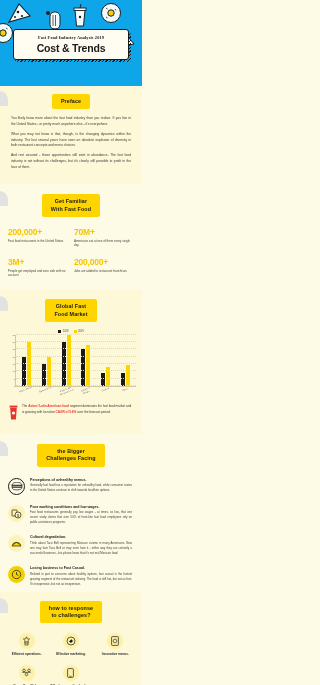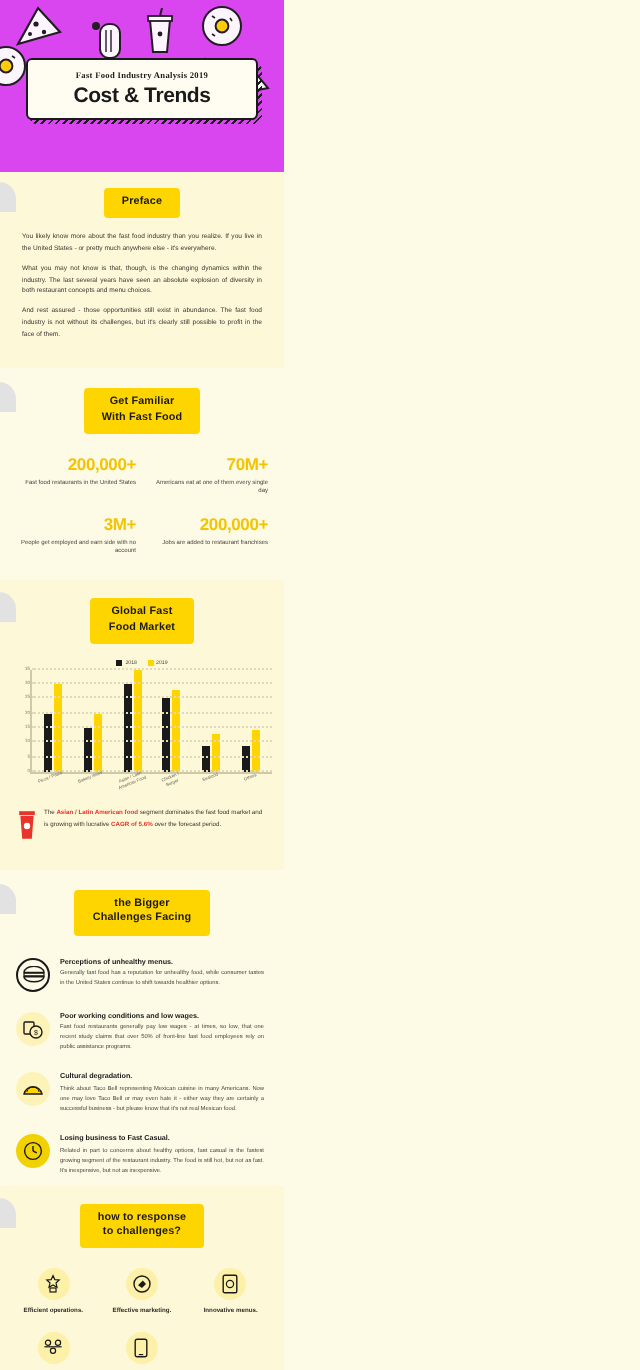--- a/index.html
+++ b/index.html
@@ -6,21 +6,21 @@
   html, body {
     width: 142px; height: 685px;
     background: #fdfbe6;
     font-family: "Liberation Sans", sans-serif;
     overflow: hidden;
   }
   .page { position: relative; width: 142px; height: 685px; background: #fdfbe6; }
 
   
   .hero {
-    position: relative; height: 86px; background: #d946ef;
+    position: relative; height: 86px; background: #0ea5e9;
     overflow: hidden;
   }
   .deco { position: absolute; opacity: .95; }
   .deco svg { display: block; }
   .title-card {
     position: absolute; left: 13px; top: 29px; width: 116px;
     background: #fffdf2; border: 1.2px solid #1a1a1a; border-radius: 3px;
     padding: 5px 4px 5px; text-align: center; z-index: 4;
   }
   .title-shadow {
@@ -47,21 +47,21 @@
   }
 
   
   .band { background: #fdf8d8; }
   .sec { padding: 7px 11px 10px; }
   .para { font-size: 3.3px; line-height: 1.75; color: #3a3733; margin-bottom: 4px;
           text-align: justify; }
 
   
   .stats { display: grid; grid-template-columns: 1fr 1fr; gap: 9px 6px;
-           padding: 10px 8px 12px; text-align: right; }
+           padding: 10px 8px 12px; text-align: left; }
   .stat-num { font-size: 8.5px; font-weight: bold; color: #f5c400; letter-spacing: -.2px; }
   .stat-lbl { font-size: 3px; line-height: 1.6; color: #4a463f; margin-top: 1.5px; }
 
   
   .chart-box { padding: 8px 6px 4px; }
   .legend { display: flex; justify-content: center; gap: 5px; margin-bottom: 2px; }
   .legend-item { display: flex; align-items: center; gap: 1.5px; font-size: 2.6px; color: #4a463f; }
   .swatch { width: 3px; height: 3px; display: inline-block; }
   .plot { position: relative; height: 52px; margin-left: 9px; border-left: .4px solid #cfc9a8;
           border-bottom: .4px solid #cfc9a8; }

